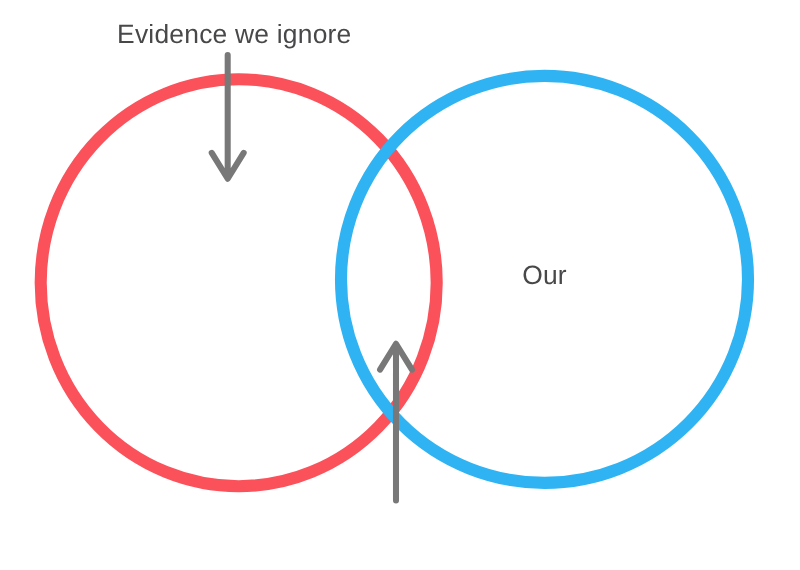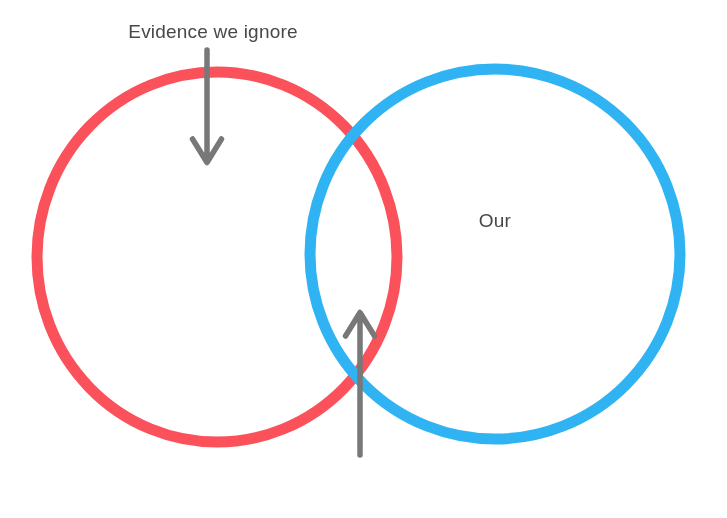--- a/index.html
+++ b/index.html
@@ -16,21 +16,21 @@
     font-family: "Liberation Sans", "DejaVu Sans", sans-serif;
   }
   .diagram-svg {
     position: absolute;
     left: 0;
     top: 0;
   }
   .label {
     position: absolute;
     color: #48484a;
-    font-size: 19px;
+    font-size: 24px;
     line-height: 32px;
     white-space: nowrap;
     text-align: center;
     transform: translateX(-50%);
     letter-spacing: 0.2px;
   }
   .label.multiline {
     white-space: normal;
   }
   .line { display: block; }
@@ -47,18 +47,18 @@
     <circle cx="495" cy="254" r="185" fill="none" stroke-width="11" stroke="#2fb3f3"></circle>
 
     <path d="M207 50 L207 158 M192.5 139 L207 162.5 L221.5 139" fill="none" stroke-width="5.5" stroke-linecap="round" stroke-linejoin="round" stroke="#787878"></path>
 
     <path d="M360 455 L360 318 M345.5 336 L360 312.5 L374.5 336" fill="none" stroke-width="5.5" stroke-linecap="round" stroke-linejoin="round" stroke="#787878"></path>
   </svg>
 
   <div class="label" style="left:213px; top:16px;">Evidence we ignore</div>
 
 
-  <div class="label multiline" style="left:495px; top:205px;">
+  <div class="label multiline" style="left:495px; top:235px;">
     <span class="line">Our</span>
   </div>
 
 
 </div>
 
 </body></html>

